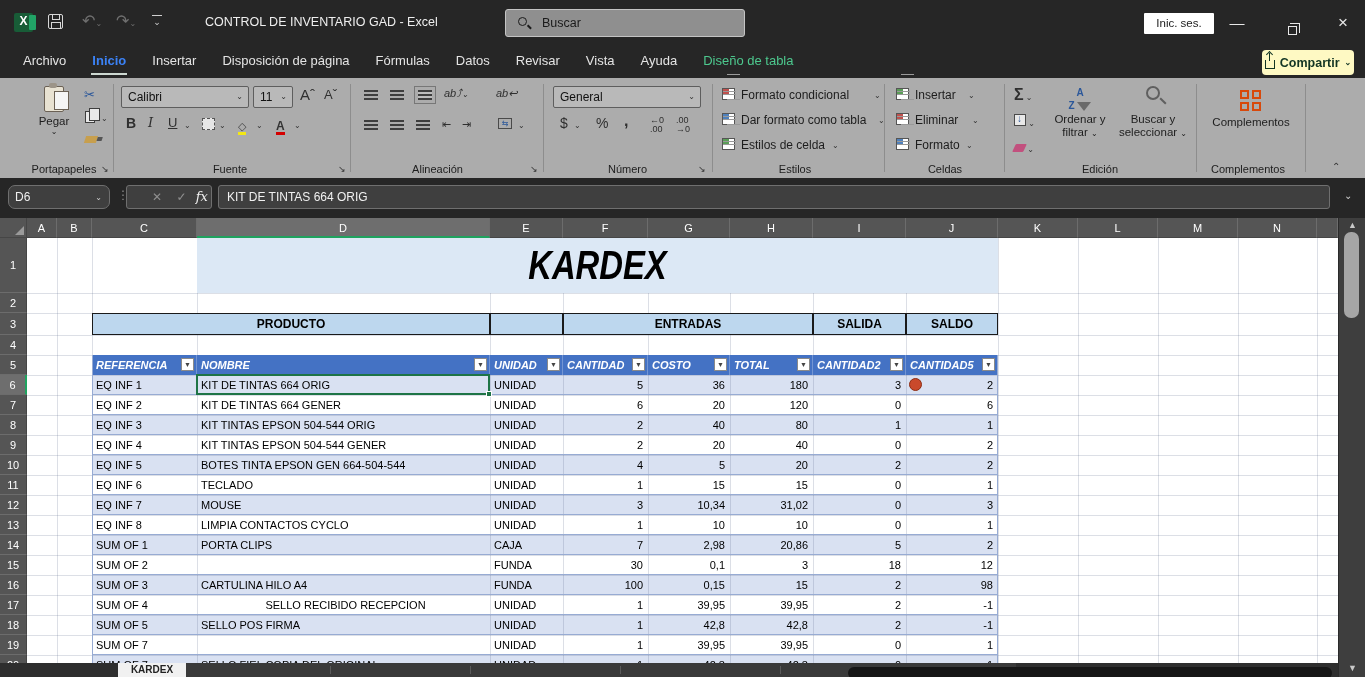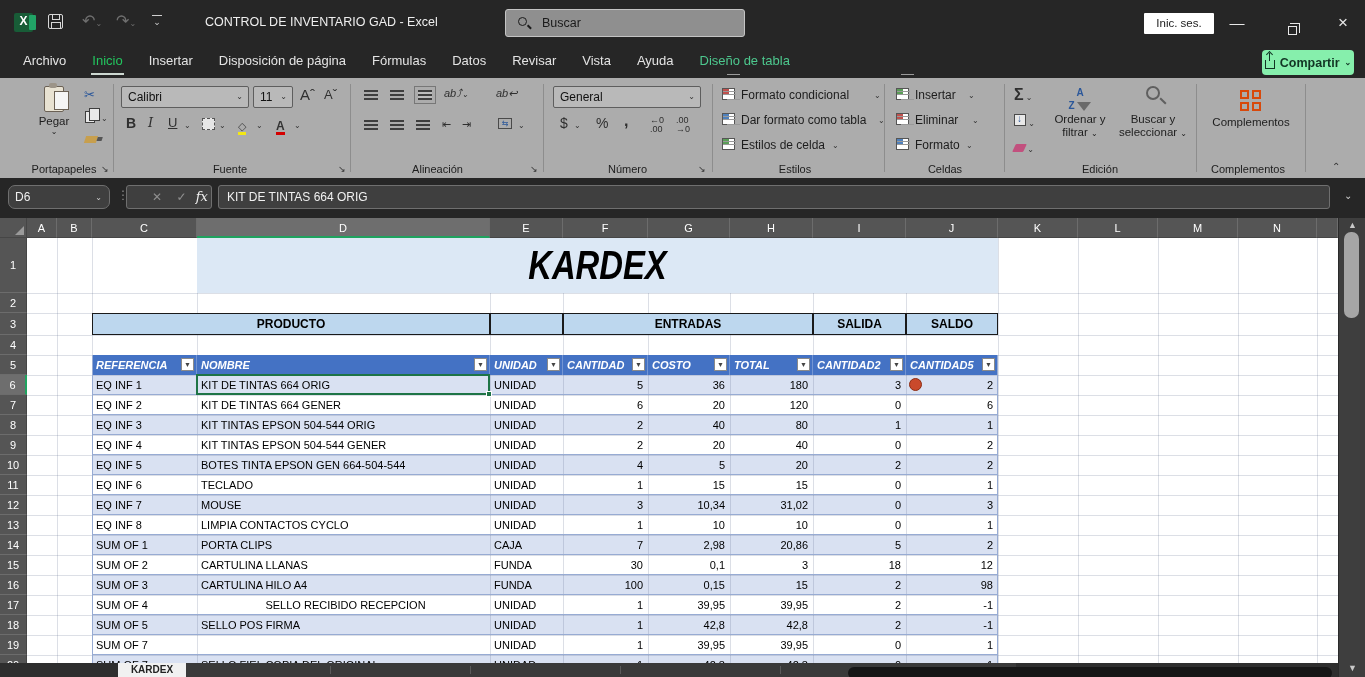--- a/index.html
+++ b/index.html
@@ -27,24 +27,24 @@
   .searchbox .stext{position:absolute;left:36px;top:0;}
   .signin{position:absolute;left:1144px;top:13px;width:70px;height:21px;background:#fff;color:#1b1b1b;
           font-size:11.5px;text-align:center;line-height:21px;border-radius:1px;}
   .winbtn{position:absolute;top:8px;width:30px;height:30px;color:#e8e8e8;font-size:15px;text-align:center;line-height:30px;}
   .win-restore{position:absolute;top:18px;left:11px;width:9px;height:9px;border:1.2px solid #e8e8e8;background:#262626;}
   .win-restore:before{content:"";position:absolute;left:1px;top:-4px;width:9px;height:9px;border:1.2px solid #e8e8e8;border-left:none;border-bottom:none;}
 
   
   .menubar{position:absolute;left:0;top:46px;width:1365px;height:32px;background:#262626;display:flex;align-items:center;padding-left:10px;}
   .mtab{position:relative;color:#e4e4e4;font-size:13px;padding:0 13px;height:32px;line-height:30px;cursor:default;white-space:nowrap;}
-  .mtab.active{font-weight:400;color:#22c55e;}
+  .mtab.active{font-weight:700;color:#3b82f6;}
   .mtab.active:after{content:"";position:absolute;left:12px;right:12px;bottom:3px;height:2.5px;background:#cdd8d1;}
   .mtab.contextual{color:#4dc88e;}
-  .share-btn{position:absolute;left:1262px;top:50px;width:92px;height:25px;background:#86efac;border-radius:4px;
+  .share-btn{position:absolute;left:1262px;top:50px;width:92px;height:25px;background:#fef9c3;border-radius:4px;
              color:#12352 4;color:#123524;font-size:12.5px;font-weight:600;display:flex;align-items:center;justify-content:center;gap:5px;}
   .share-icon{width:10px;height:9px;border:1.4px solid #123524;border-top:none;position:relative;margin-top:4px;}
   .share-icon:before{content:"";position:absolute;left:3px;top:-7px;width:1.4px;height:8px;background:#123524;}
   .share-icon:after{content:"";position:absolute;left:1px;top:-8px;width:4px;height:4px;border-left:1.4px solid #123524;border-top:1.4px solid #123524;transform:rotate(45deg);}
   .chev{font-size:8px;color:inherit;}
 
   
   .ribbon{position:absolute;left:0;top:78px;width:1365px;height:100px;background:#acacac;color:#1d1d1d;}
   .rdiv{position:absolute;top:6px;height:88px;width:1px;background:#8d8d8d;}
   .glabel{position:absolute;bottom:3px;font-size:11px;color:#1d1d1d;text-align:center;white-space:nowrap;}
@@ -487,21 +487,20 @@
       <div class="cell" style="left: 92px; top: 317px; width: 105px; height: 20px; line-height: 20px; text-align: left; padding: 0px 0px 0px 4px; z-index: 3;">SUM OF 1</div>
       <div class="cell" style="left: 197px; top: 317px; width: 293px; height: 20px; line-height: 20px; text-align: left; padding: 0px 0px 0px 4px; z-index: 3;">PORTA CLIPS</div>
       <div class="cell" style="left: 490px; top: 317px; width: 73px; height: 20px; line-height: 20px; text-align: left; padding: 0px 0px 0px 4px; z-index: 3;">CAJA</div>
       <div class="cell" style="left: 563px; top: 317px; width: 85px; height: 20px; line-height: 20px; text-align: right; padding: 0px 5px 0px 0px; z-index: 3;">7</div>
       <div class="cell" style="left: 648px; top: 317px; width: 82px; height: 20px; line-height: 20px; text-align: right; padding: 0px 5px 0px 0px; z-index: 3;">2,98</div>
       <div class="cell" style="left: 730px; top: 317px; width: 83px; height: 20px; line-height: 20px; text-align: right; padding: 0px 5px 0px 0px; z-index: 3;">20,86</div>
       <div class="cell" style="left: 813px; top: 317px; width: 93px; height: 20px; line-height: 20px; text-align: right; padding: 0px 5px 0px 0px; z-index: 3;">5</div>
       <div class="cell" style="left: 906px; top: 317px; width: 92px; height: 20px; line-height: 20px; text-align: right; padding: 0px 5px 0px 0px; z-index: 3;">2</div>
       <div class="rowline" style="left: 92px; top: 336px; width: 906px;"></div>
       <div class="cell" style="left: 92px; top: 337px; width: 105px; height: 20px; line-height: 20px; text-align: left; padding: 0px 0px 0px 4px; z-index: 3;">SUM OF 2</div>
-      <div class="cell" style="left: 197px; top: 337px; width: 293px; height: 20px; line-height: 20px; text-align: left; padding: 0px 0px 0px 4px; z-index: 3;">CARTULINA LLANAS</div>
       <div class="cell" style="left: 490px; top: 337px; width: 73px; height: 20px; line-height: 20px; text-align: left; padding: 0px 0px 0px 4px; z-index: 3;">FUNDA</div>
       <div class="cell" style="left: 563px; top: 337px; width: 85px; height: 20px; line-height: 20px; text-align: right; padding: 0px 5px 0px 0px; z-index: 3;">30</div>
       <div class="cell" style="left: 648px; top: 337px; width: 82px; height: 20px; line-height: 20px; text-align: right; padding: 0px 5px 0px 0px; z-index: 3;">0,1</div>
       <div class="cell" style="left: 730px; top: 337px; width: 83px; height: 20px; line-height: 20px; text-align: right; padding: 0px 5px 0px 0px; z-index: 3;">3</div>
       <div class="cell" style="left: 813px; top: 337px; width: 93px; height: 20px; line-height: 20px; text-align: right; padding: 0px 5px 0px 0px; z-index: 3;">18</div>
       <div class="cell" style="left: 906px; top: 337px; width: 92px; height: 20px; line-height: 20px; text-align: right; padding: 0px 5px 0px 0px; z-index: 3;">12</div>
       <div class="rowline" style="left: 92px; top: 356px; width: 906px;"></div>
       <div class="cell" style="left: 92px; top: 357px; width: 105px; height: 20px; line-height: 20px; text-align: left; padding: 0px 0px 0px 4px; z-index: 3;">SUM OF 3</div>
       <div class="cell" style="left: 197px; top: 357px; width: 293px; height: 20px; line-height: 20px; text-align: left; padding: 0px 0px 0px 4px; z-index: 3;">CARTULINA HILO A4</div>
       <div class="cell" style="left: 490px; top: 357px; width: 73px; height: 20px; line-height: 20px; text-align: left; padding: 0px 0px 0px 4px; z-index: 3;">FUNDA</div>

